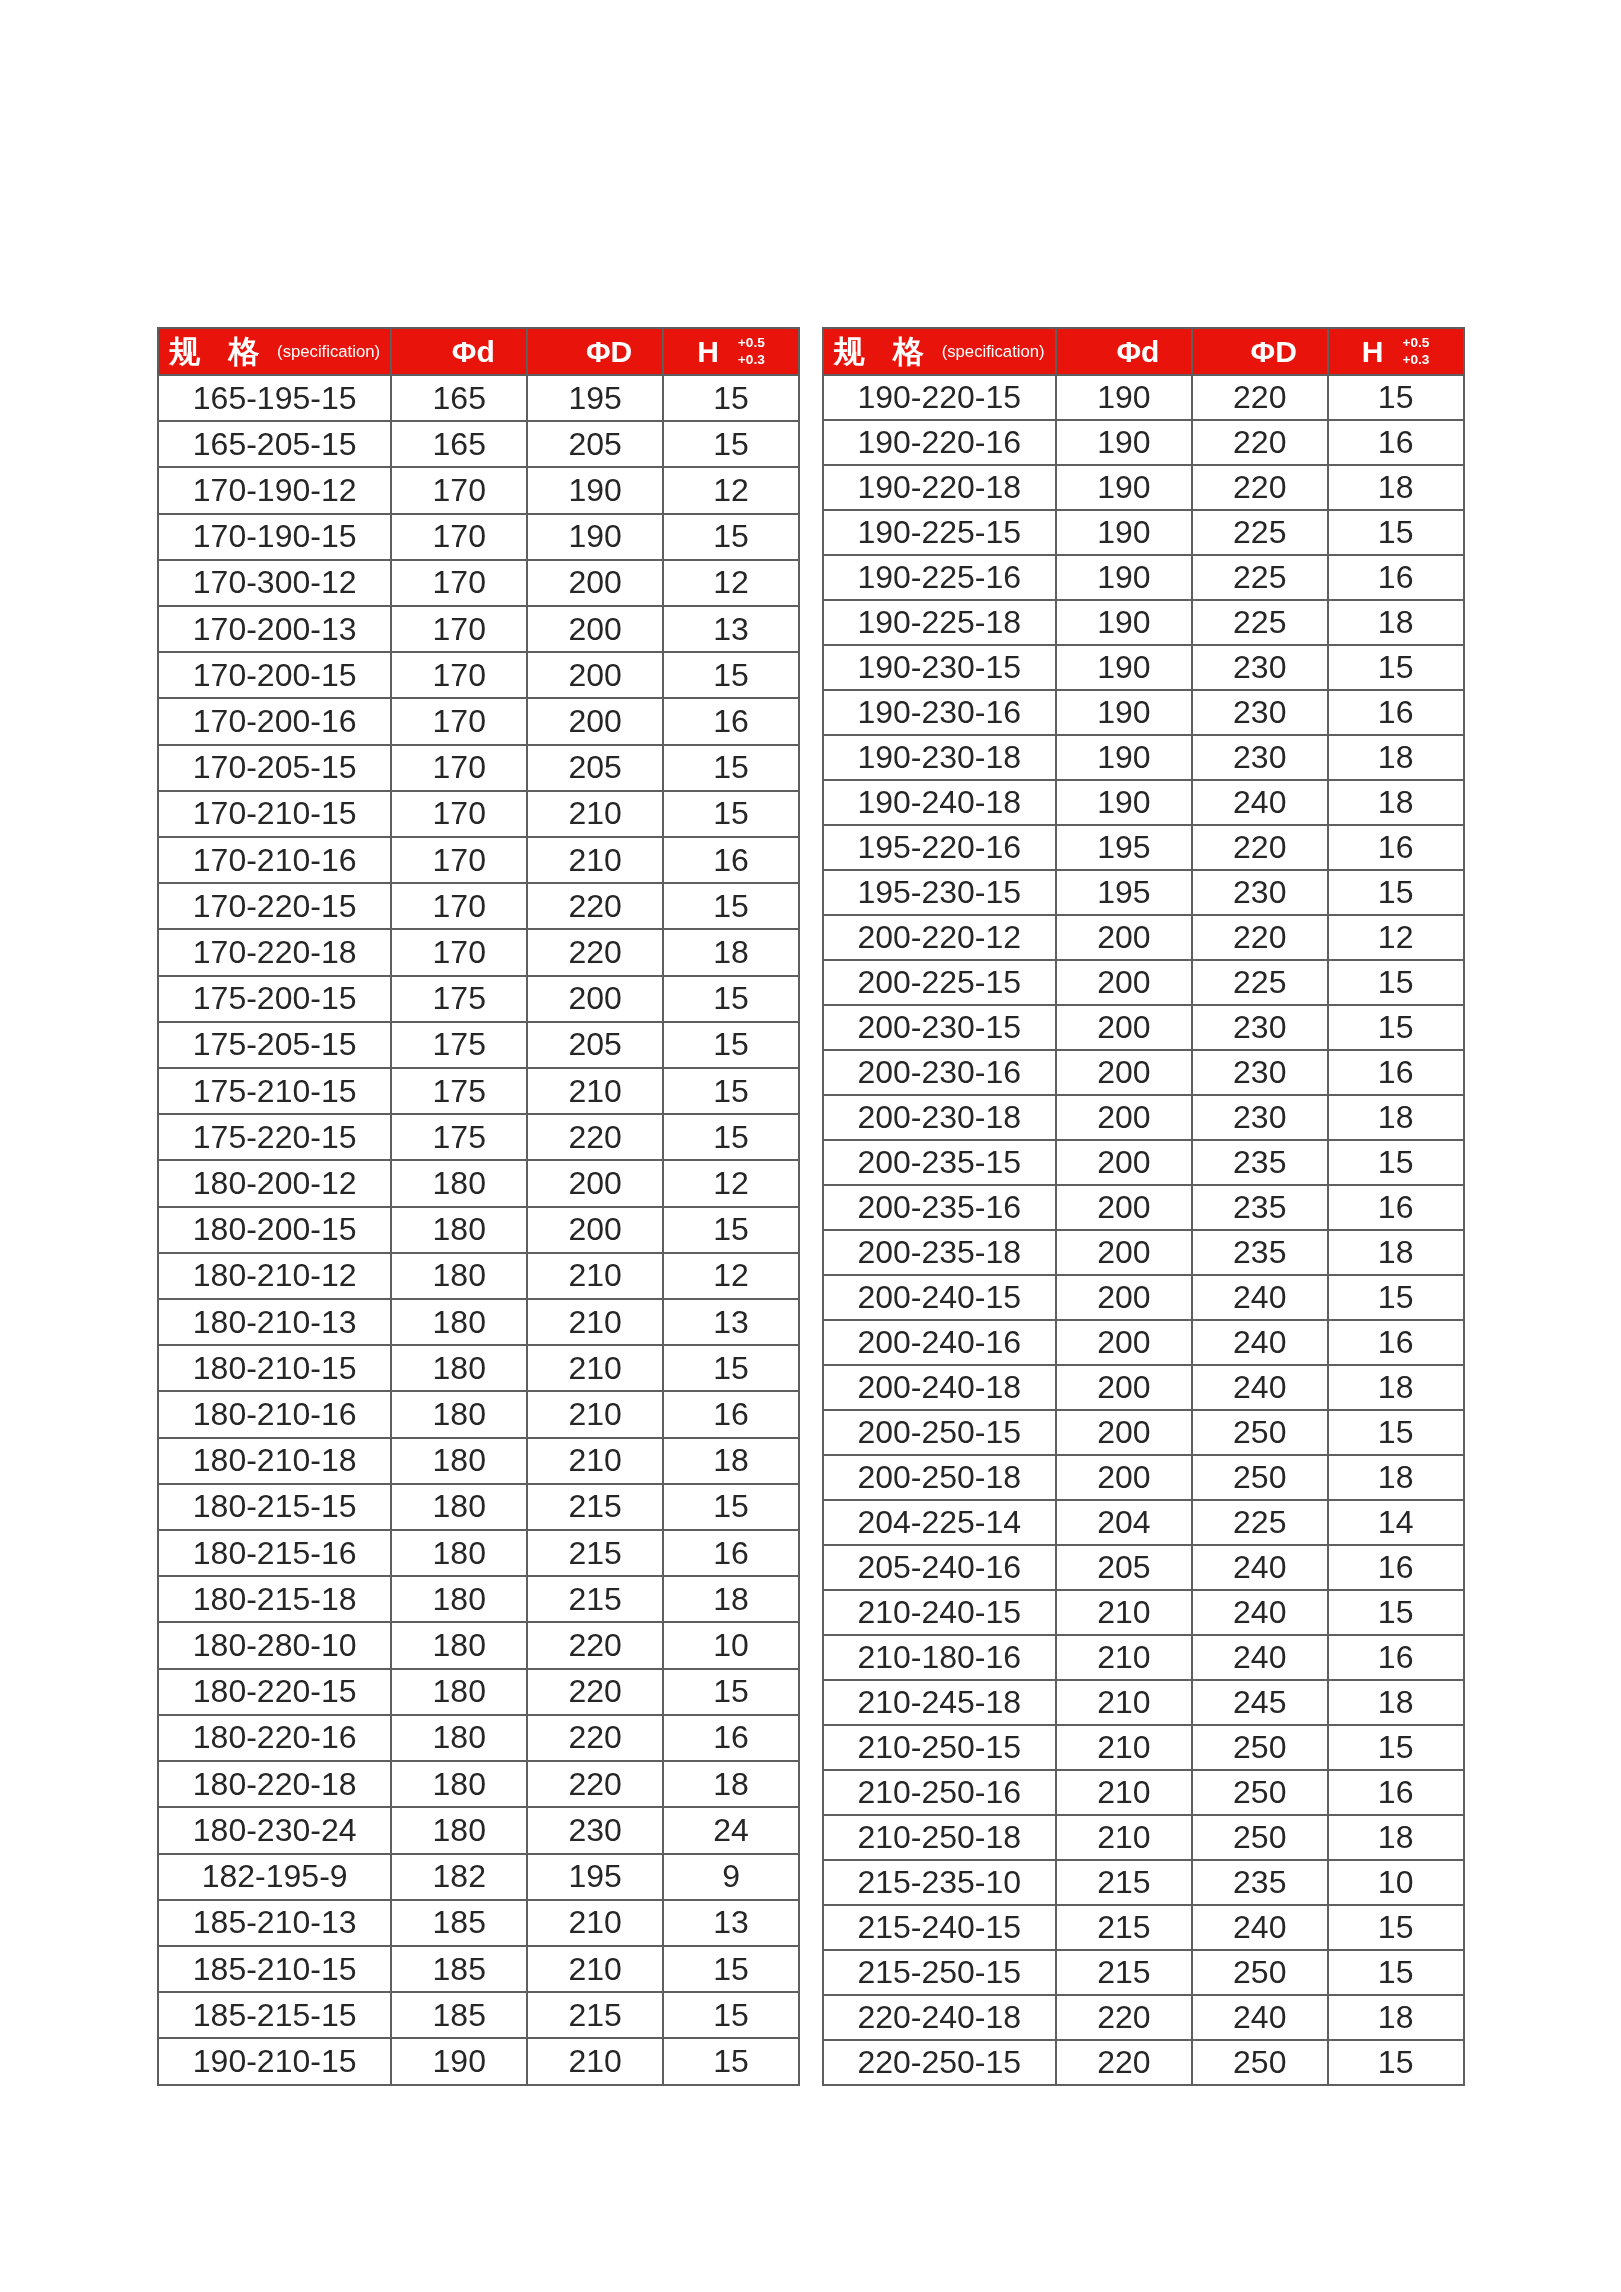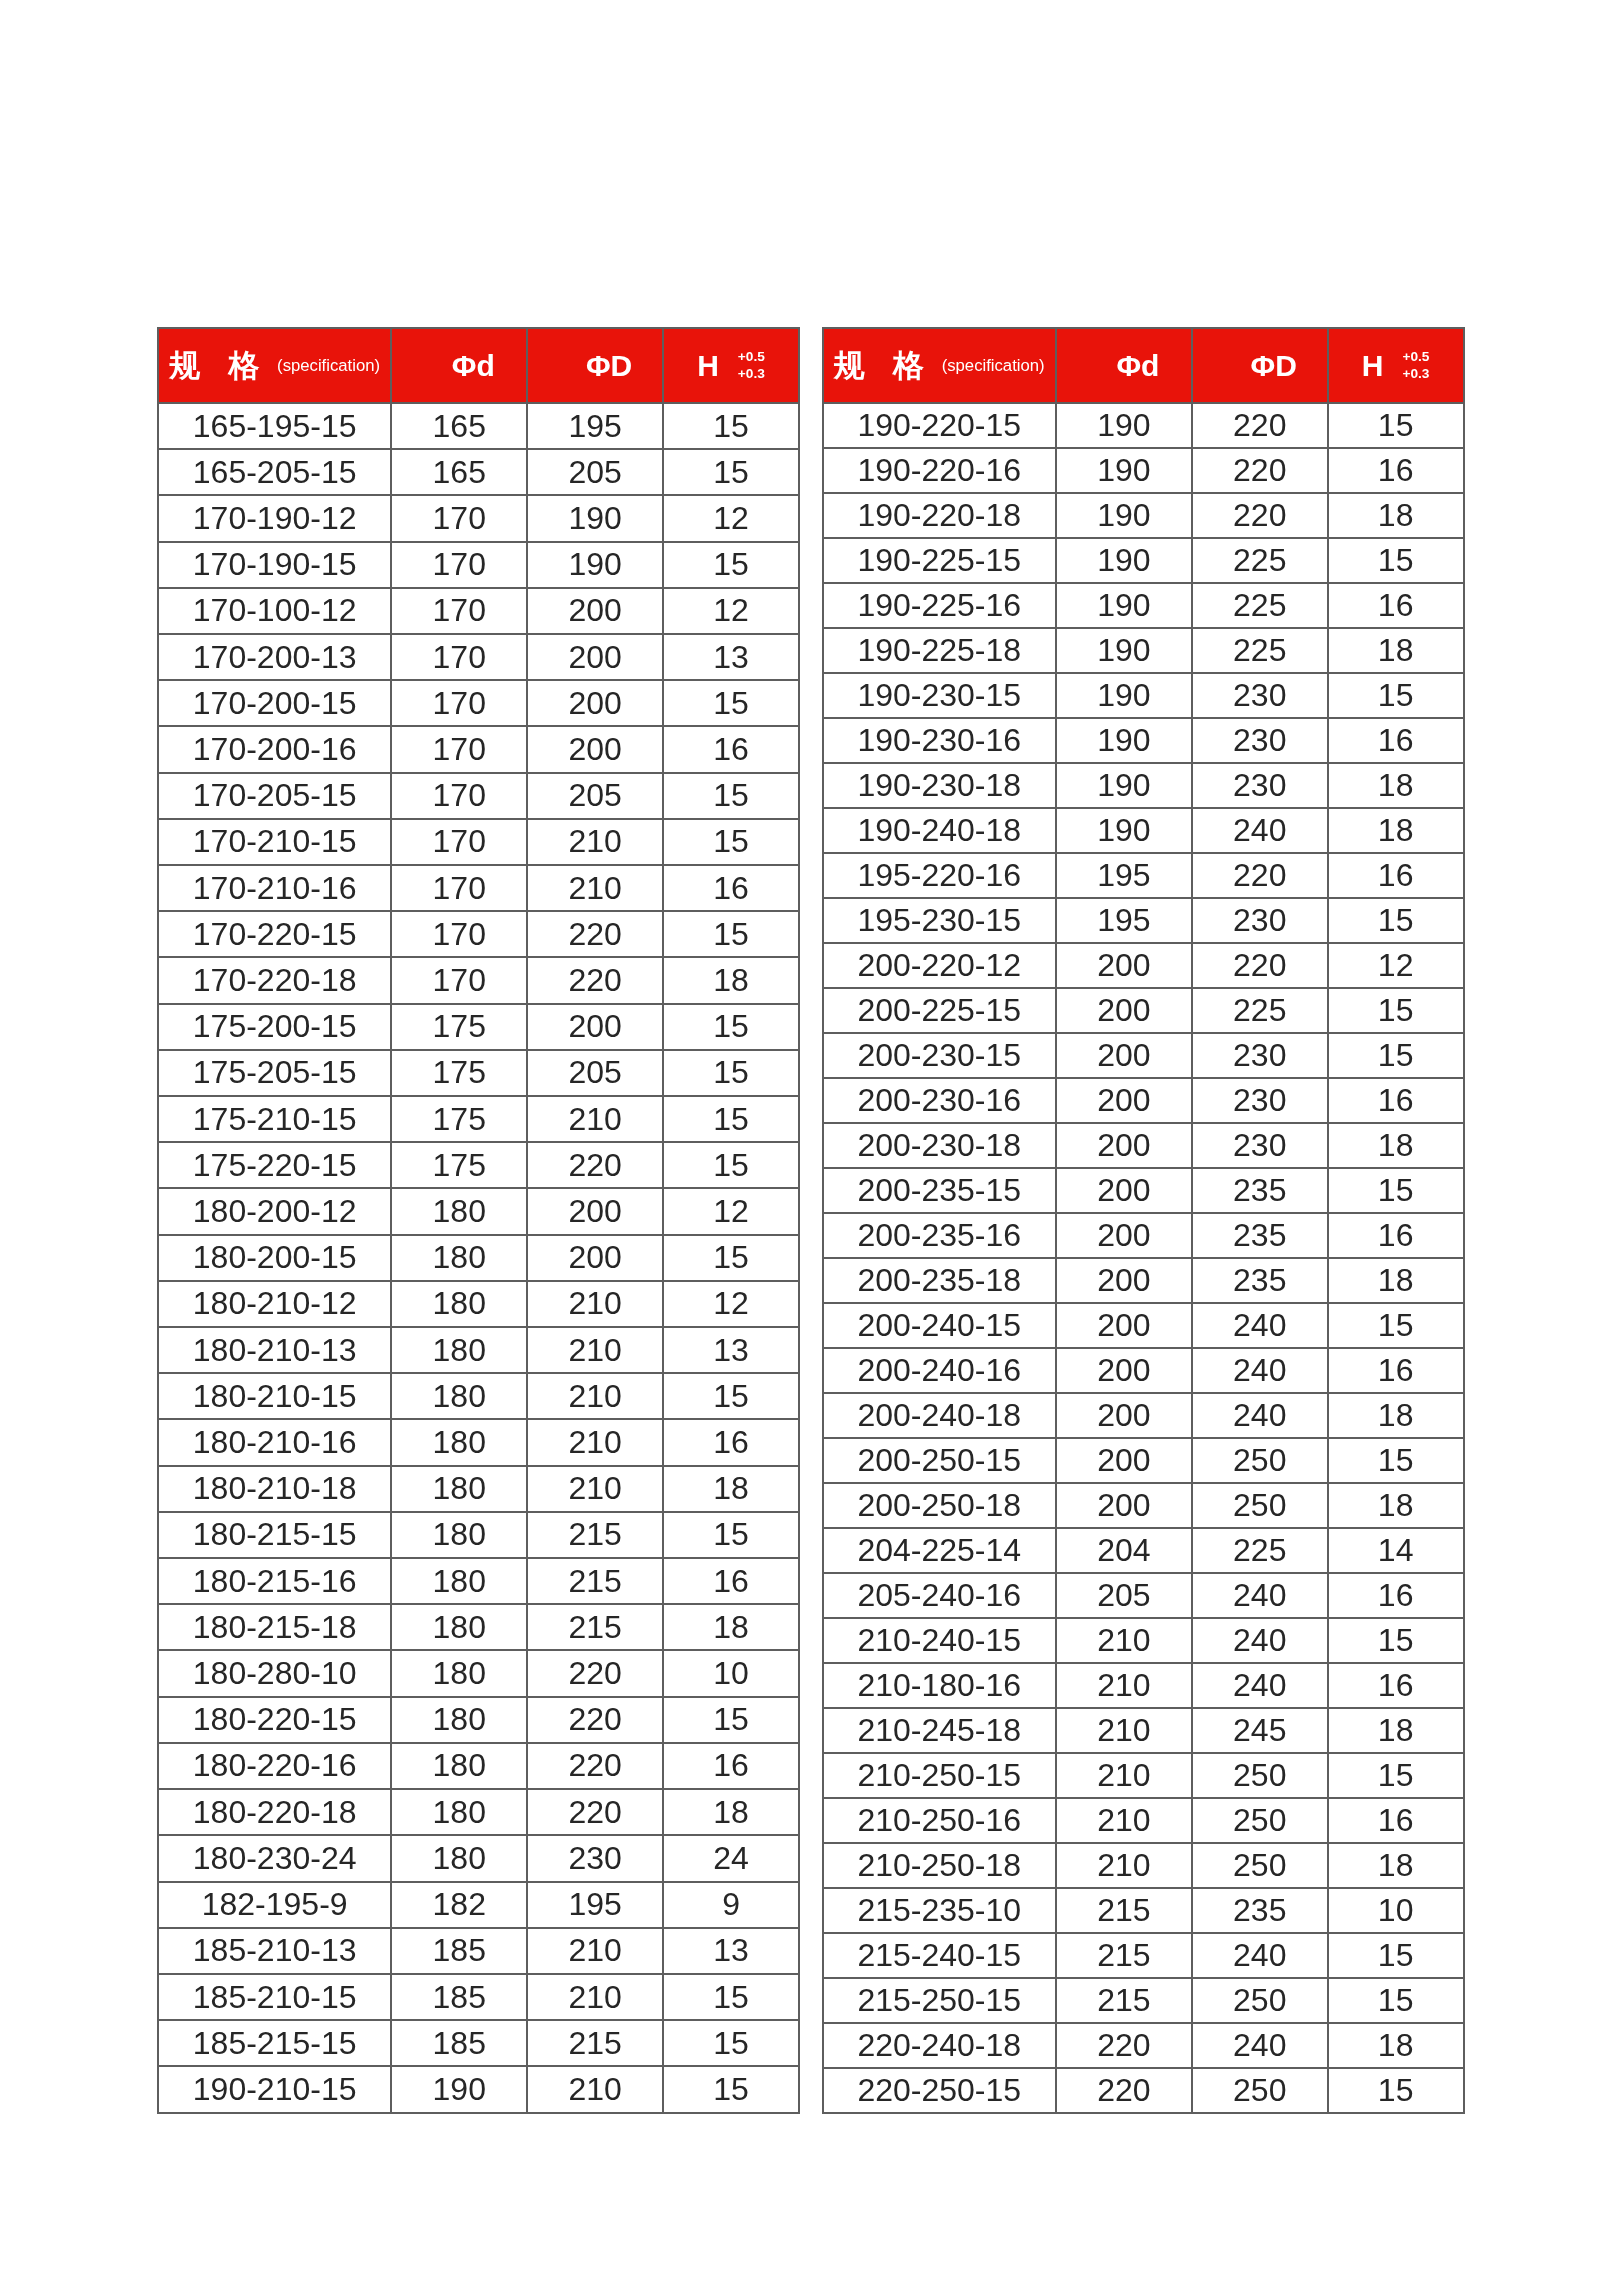--- a/index.html
+++ b/index.html
@@ -28,21 +28,21 @@
     border: 2.9px solid var(--border, #5e5e5e);
   }
   table.spec-table th,
   table.spec-table td {
     border: 2px solid var(--border, #5e5e5e);
     padding: 0;
     text-align: center;
     vertical-align: middle;
   }
   table.spec-table thead tr {
-    height: 75px;
+    height: 47px;
   }
   table.spec-table tbody tr {
     height: 45px;
   }
   table.spec-table th {
     background: var(--header-bg, #e8130a);
     color: var(--header-text, #ffffff);
     font-weight: 700;
   }
   table.spec-table td {
@@ -152,21 +152,21 @@
           <td>190</td>
           <td>12</td>
         </tr>
         <tr>
           <td>170-190-15</td>
           <td>170</td>
           <td>190</td>
           <td>15</td>
         </tr>
         <tr>
-          <td>170-100-12</td>
+          <td>170-300-12</td>
           <td>170</td>
           <td>200</td>
           <td>12</td>
         </tr>
         <tr>
           <td>170-200-13</td>
           <td>170</td>
           <td>200</td>
           <td>13</td>
         </tr>

